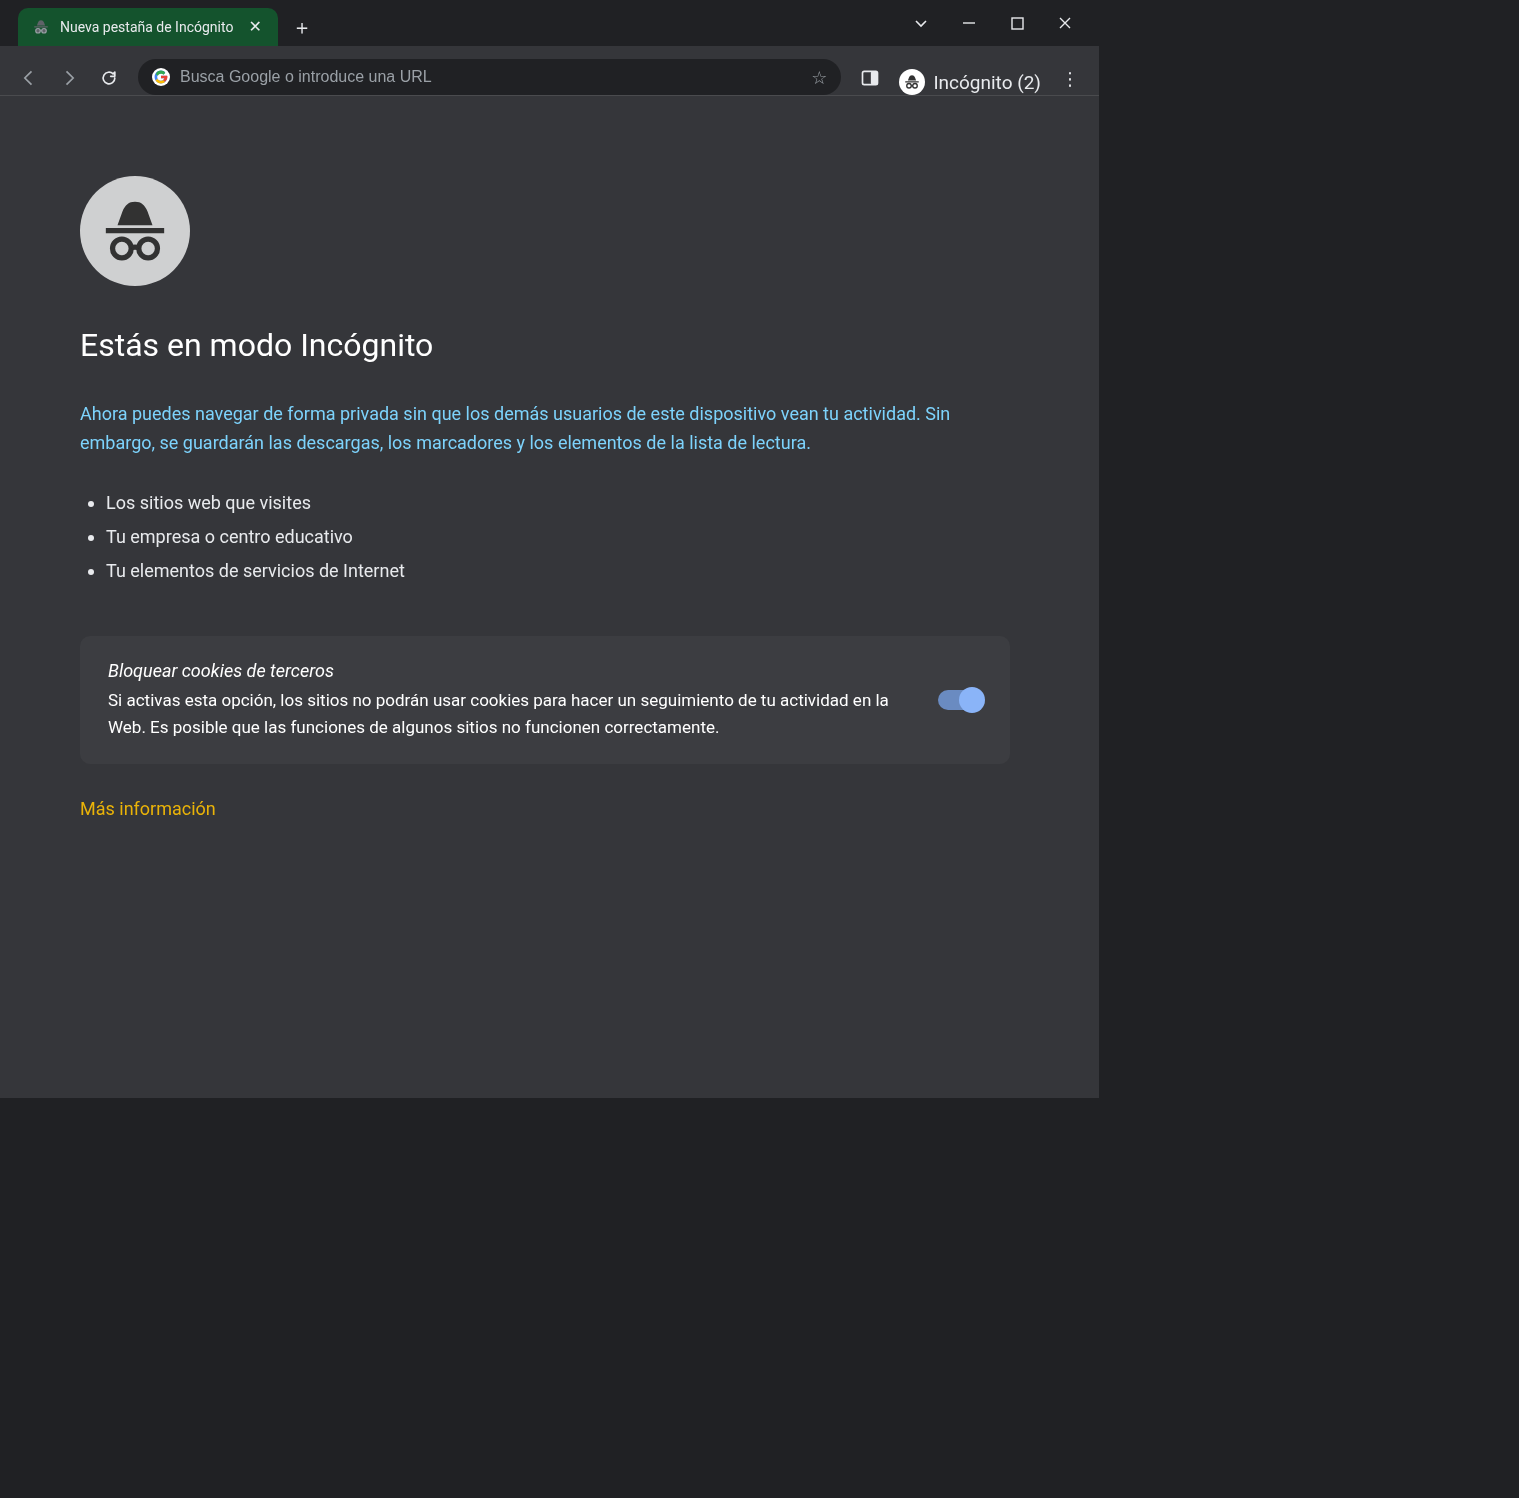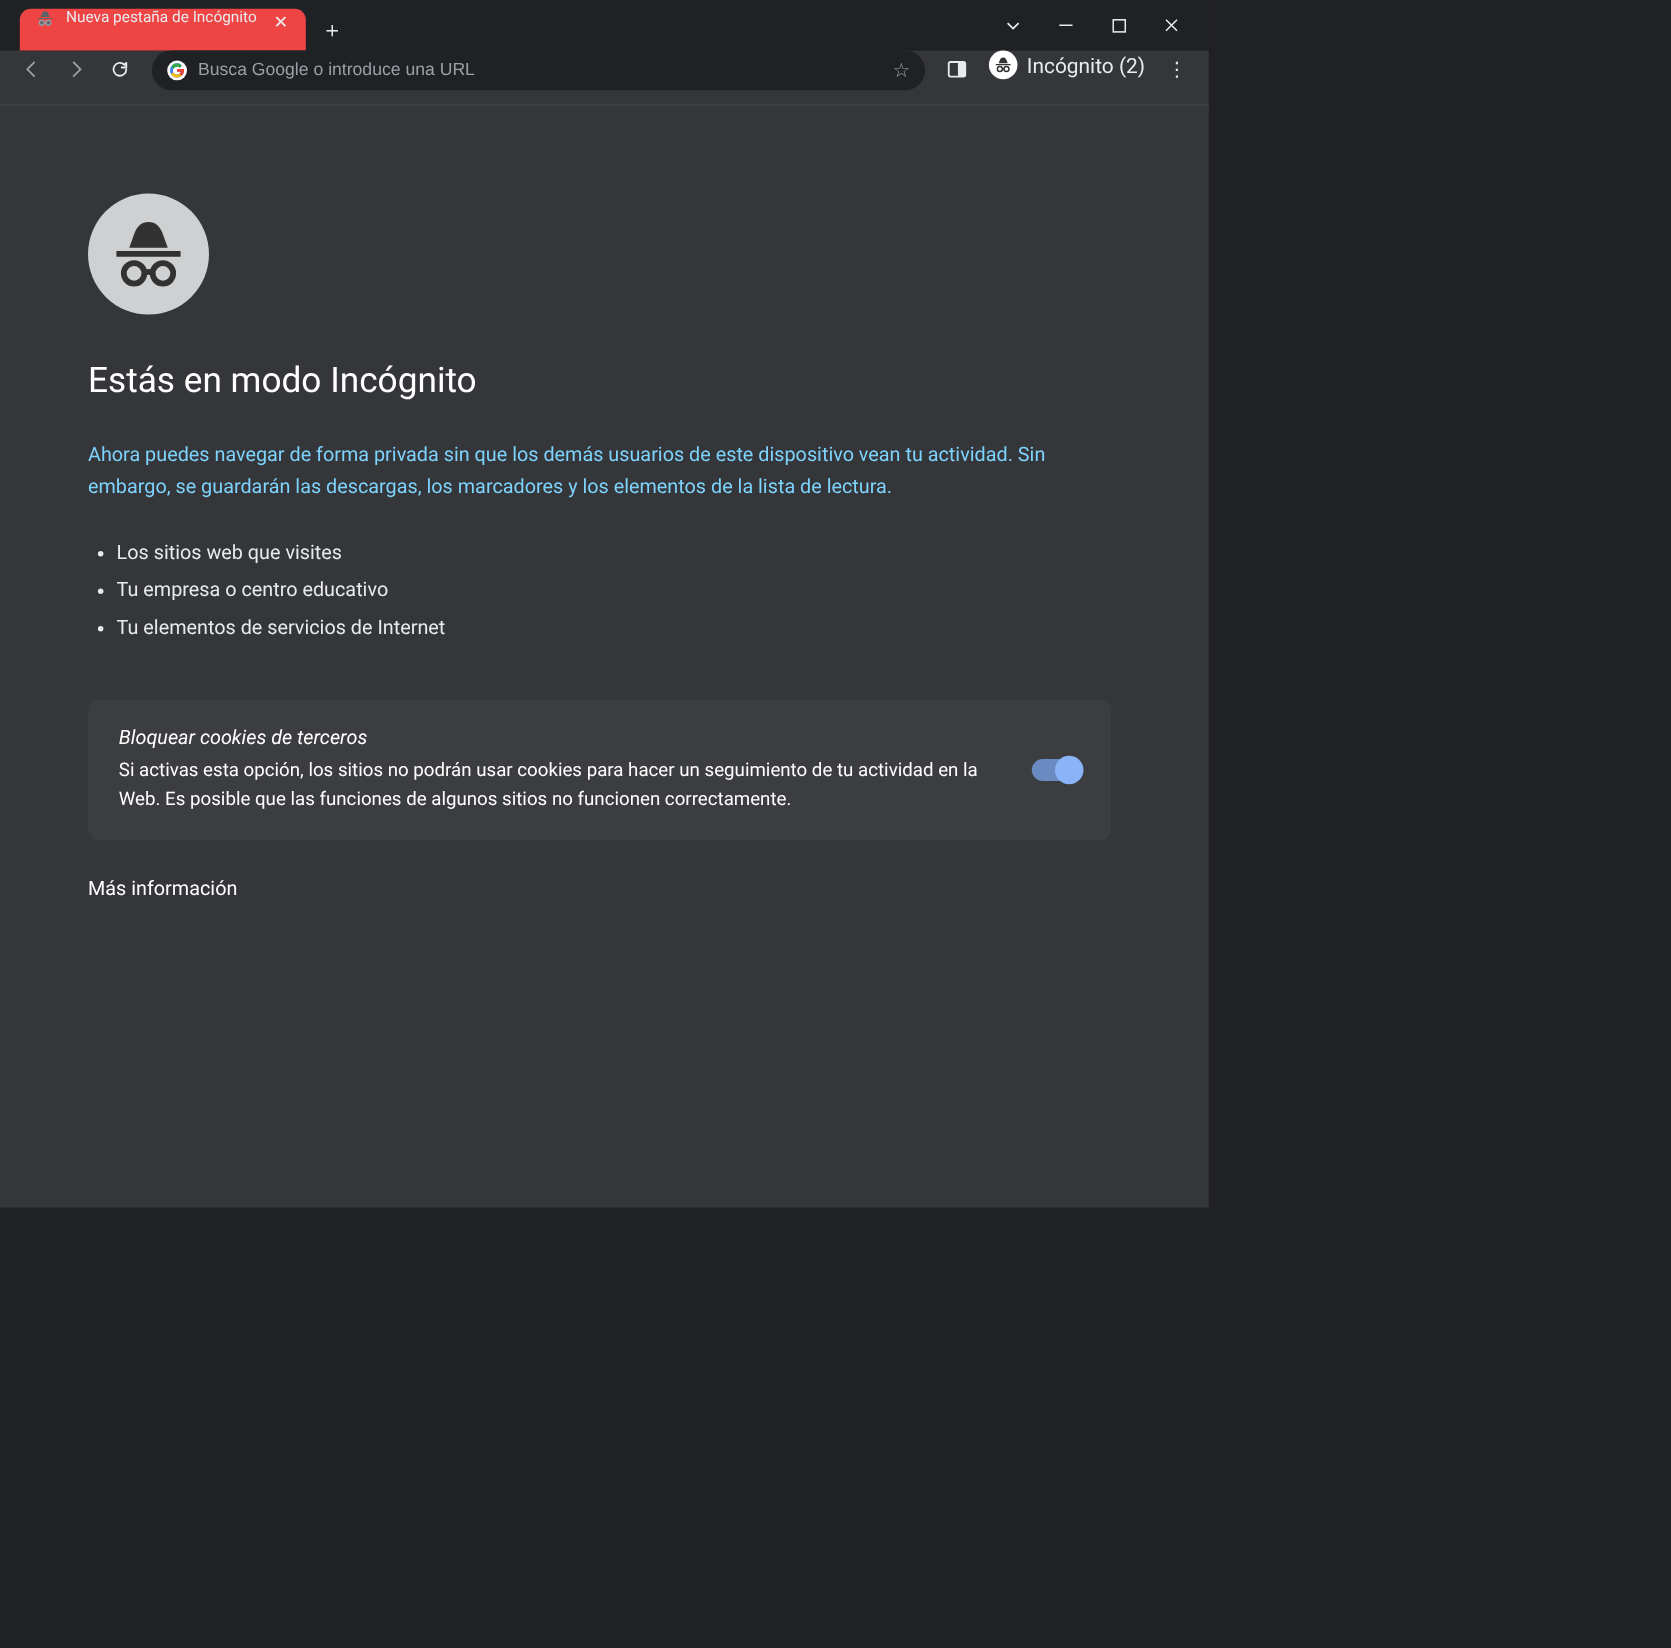--- a/index.html
+++ b/index.html
@@ -14,39 +14,40 @@
   
   .titlebar {
     display: flex;
     align-items: flex-end;
     height: 46px;
     background: #202124;
     padding-left: 18px;
   }
   .tab {
     display: flex;
-    background: #ef4444;
+    align-items: center;
+    background: #14532d;
     height: 38px;
     padding: 0 12px 0 14px;
     border-radius: 10px 10px 0 0;
     gap: 10px;
     min-width: 260px;
   }
   .tab-title { font-size: 14px; color: #e8eaed; flex: 1; white-space: nowrap; overflow: hidden; text-overflow: ellipsis; }
   .tab-close { color: #e8eaed; font-size: 16px; line-height: 1; cursor: pointer; padding: 4px; }
   .newtab-btn { color: #e8eaed; font-size: 20px; padding: 0 14px; cursor: pointer; height: 38px; display:flex; align-items:center; }
   .win-controls { margin-left: auto; display: flex; gap: 28px; padding-right: 24px; align-items: center; height: 46px; color: #e8eaed; }
   .win-ctrl { font-size: 16px; cursor: pointer; display:flex; align-items:center; justify-content:center; width:20px; height:20px; }
   
   .mini-incognito svg { width: 18px; height: 18px; display:block; }
 
   
   .toolbar {
     display: flex;
-    align-items: flex-start;
+    align-items: flex-end;
     background: #35363a;
     height: 50px;
     padding: 0 12px;
     gap: 6px;
     border-bottom: 1px solid #4a4b4e;
   }
   .nav-btn { width: 34px; height: 34px; display:flex; align-items:center; justify-content:center; color: #9aa0a6; cursor:pointer; border-radius: 50%; }
   .nav-btn.active { color: #e8eaed; }
   .omnibox {
     flex: 1;
@@ -118,21 +119,21 @@
   .cookie-title { font-size: 18px; color:#fff; margin-bottom: 6px; font-style: italic; }
   .cookie-desc { font-size: 17px; line-height:1.55; color:#ffffff; }
   .toggle {
     width: 44px; height: 20px; border-radius: 12px; background:#6a8bc1;
     position: relative; cursor:pointer; flex-shrink:0;
   }
   .toggle::after {
     content:""; position:absolute; right:-3px; top:-3px;
     width:26px; height:26px; border-radius:50%; background:#8ab4f8;
   }
-  .learn-more { color:#ffffff; font-size:18px; cursor:pointer; }
+  .learn-more { color:#eab308; font-size:18px; cursor:pointer; }
 
   
   .hat-fill { fill:#323232; }
   .hat-fill-light { fill:#5f6368; }
 </style>
 </head>
 <body>
 
 <div class="titlebar">
   <div class="tab">

